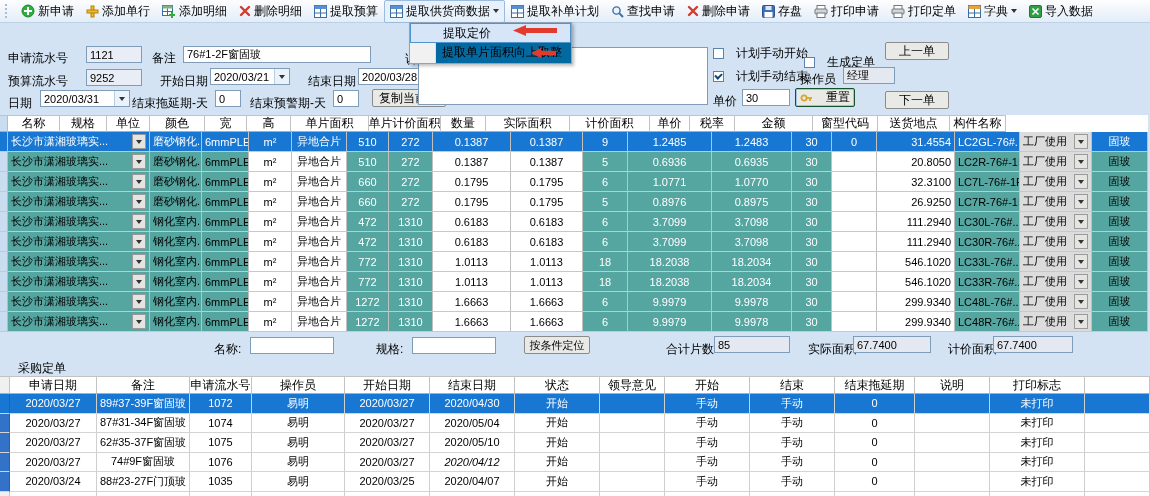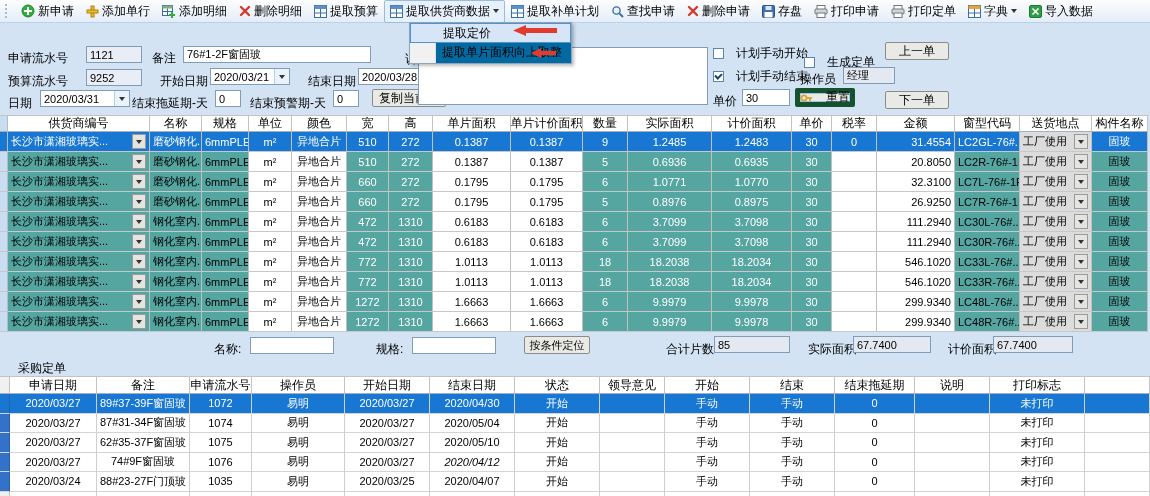--- a/index.html
+++ b/index.html
@@ -24,21 +24,21 @@
     font:11px "Liberation Sans",sans-serif;padding:0 3px;box-sizing:border-box}
   .txt.ro{background:#e9eef6}
   .txt.gray{background:#e4e9f1}
   .combo{position:absolute;height:17px;border:1px solid #7f9db9;background:#fff;
     display:flex;align-items:center;font-size:11px;box-sizing:border-box}
   .combo .val{flex:1;padding:0 3px}
   .combo .drop{width:14px;height:100%;background:#eaf2fb;border-left:1px solid #b8cde4;
     display:flex;align-items:center;justify-content:center}
   .btn{position:absolute;height:18px;background:#e9e9e5;border:1px solid #8b8b8b;border-radius:2px;
     font-size:12px;display:flex;align-items:center;justify-content:center;box-sizing:border-box;cursor:default}
-  .btn.focus{border:5px solid #14532d;box-shadow:inset 0 0 0 1px #9cc3ea;gap:13px}
+  .btn.focus{border:1px solid #14532d;box-shadow:inset 0 0 0 1px #9cc3ea;gap:13px}
   .cb{position:absolute;display:flex;align-items:center;gap:12px}
   .cb .box{width:11px;height:11px;background:#fff;border:1px solid #5a83ad;position:relative;box-sizing:border-box}
   .cb .box.on::after{content:"";position:absolute;left:1px;top:1px;width:5px;height:3px;
     border-left:2px solid #17456e;border-bottom:2px solid #17456e;transform:rotate(-45deg)}
   .textarea{position:absolute;left:418px;top:47px;width:290px;height:58px;background:#fff;
     border:1px solid #7f9db9;box-sizing:border-box;z-index:5}
   .note-clip{position:absolute;left:405px;top:51px;width:10px;overflow:hidden;z-index:6}
 
   
   .menu{position:absolute;left:409px;top:22px;width:163px;height:42px;background:#0369a1;
@@ -297,21 +297,20 @@
           <line x1="10" y1="5" x2="10" y2="8" stroke="#d9a62a" stroke-width="1.8"></line>
         </svg>
       </span>
     <span>重置</span>
   </div>
   <div class="btn" style="left:885px;top:91px;width:64px">下一单</div>
 
   <div class="grid main-grid" style="top:115px;width:1148px">
     <div class="grid-head">
         <div class="hcell ind"></div>
-        <div class="hcell" style="width: 142px;">供货商编号</div>
         <div class="hcell" style="width: 52px;">名称</div>
         <div class="hcell" style="width: 47px;">规格</div>
         <div class="hcell" style="width: 43px;">单位</div>
         <div class="hcell" style="width: 55px;">颜色</div>
         <div class="hcell" style="width: 42px;">宽</div>
         <div class="hcell" style="width: 44px;">高</div>
         <div class="hcell" style="width: 78px;">单片面积</div>
         <div class="hcell" style="width: 72px;">单片计价面积</div>
         <div class="hcell" style="width: 45px;">数量</div>
         <div class="hcell" style="width: 84px;">实际面积</div>

